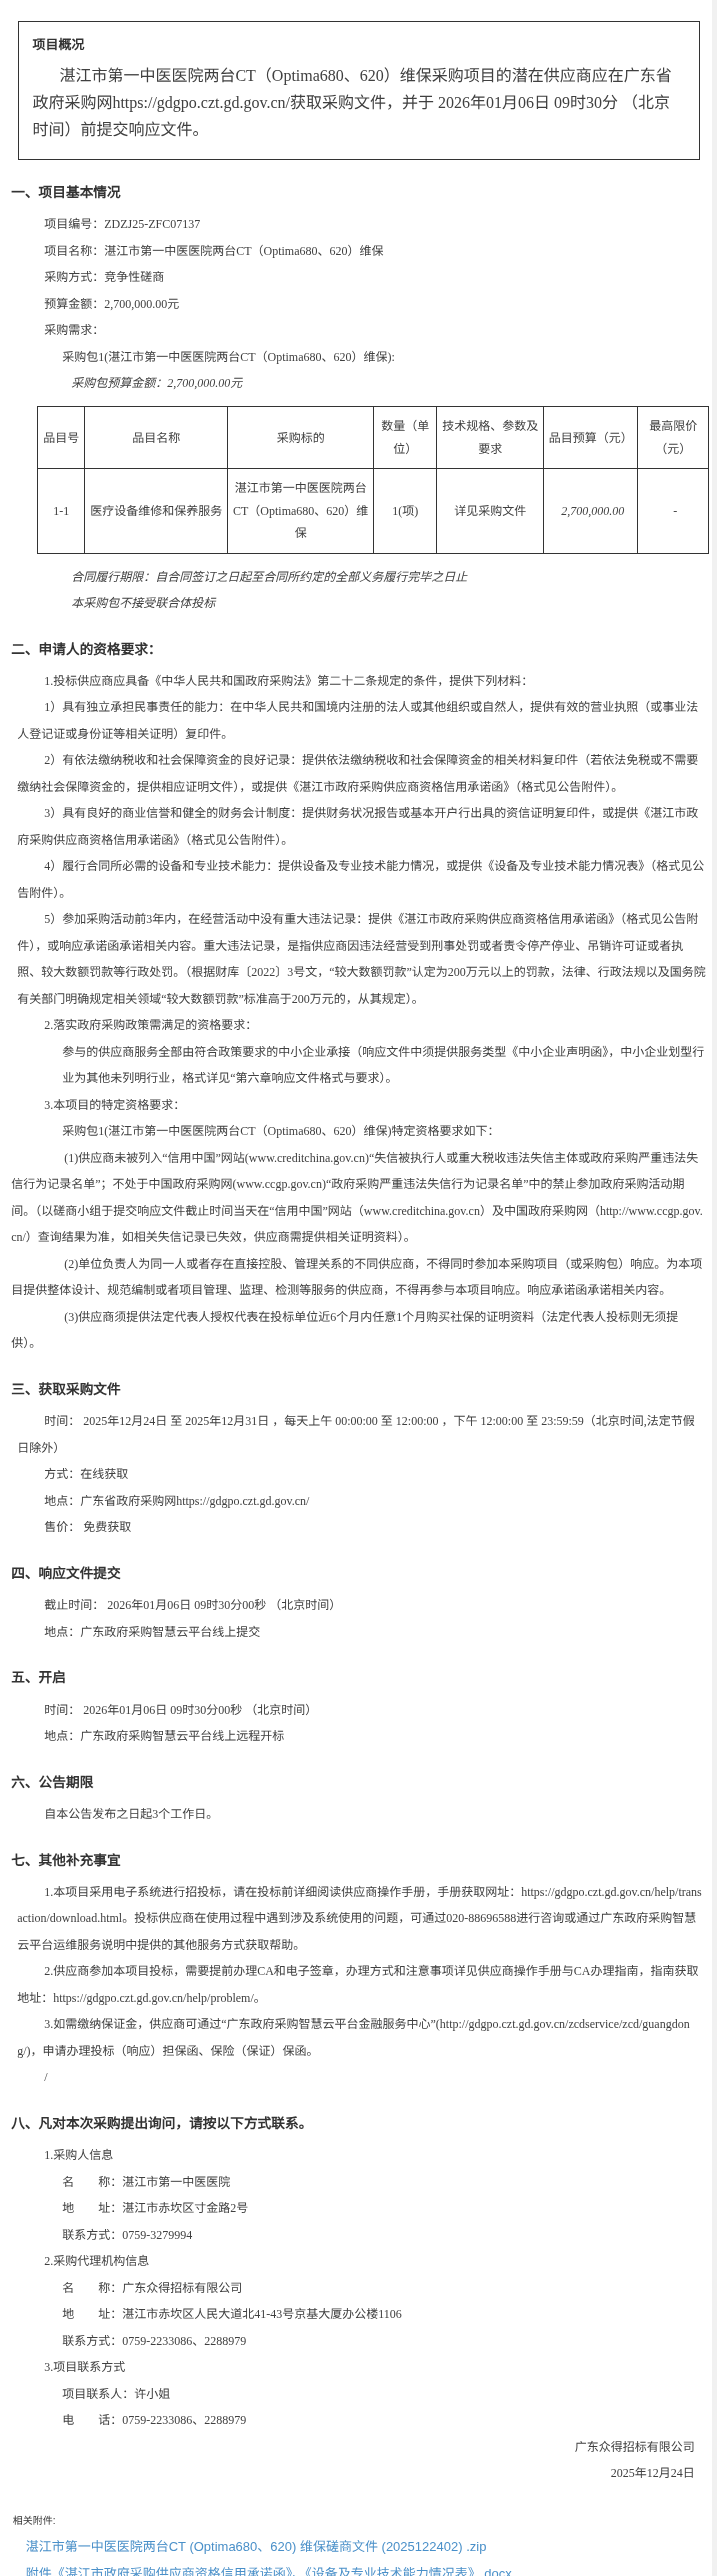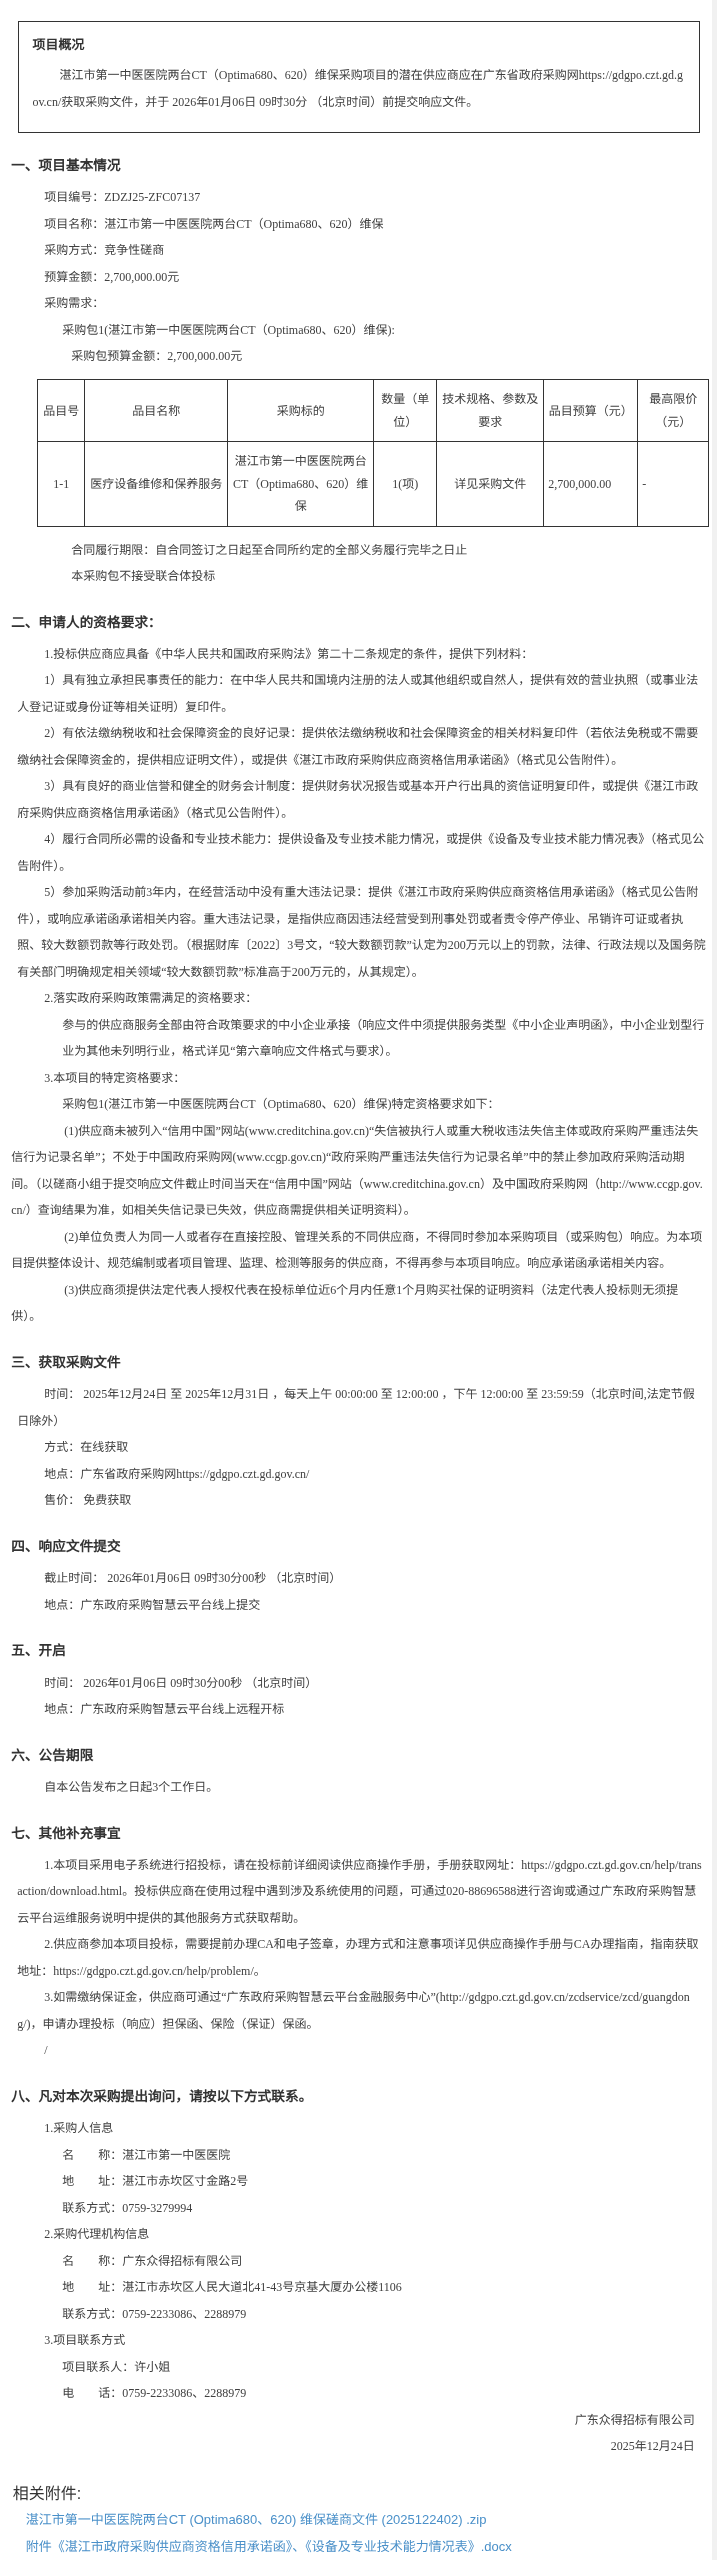--- a/index.html
+++ b/index.html
@@ -19,21 +19,21 @@
     border: 0.8px solid #333;
     padding: 11.2px 13px 16px 13px;
   }
   .overview-title {
     font-size: 13px;
     font-weight: bold;
     color: #333;
     line-height: 24px;
   }
   .overview-body {
-    font-size: 12px;
+    font-size: 16px;
     line-height: 27px;
     text-indent: 27px;
     margin: 4.8px 0 0 0;
     word-break: break-all;
   }
 
   h2 {
     font-size: 13.7px;
     font-weight: bold;
     color: #333;
@@ -42,53 +42,53 @@
   }
   p {
     font-size: 12px;
     line-height: 26.5px;
     margin: 0;
     word-break: break-all;
   }
   .ti1 { text-indent: 27px; margin-left: 6px; }   
   .ti2 { text-indent: 53px; }   
   .blk2 { padding-left: 51px; } 
-  .blk3 { padding-left: 60px; } 
+  .blk3 { padding-left: 60px; font-style: italic; } 
 
   table {
     border-collapse: collapse;
     table-layout: fixed;
     width: 670px;
     margin: 9.6px 0 9.6px 26px;
   }
   th, td {
     border: 0.8px solid #333;
     font-weight: normal;
     font-size: 12px;
     color: #404040;
     text-align: center;
     vertical-align: middle;
     padding: 8px 4px;
     line-height: 22.5px;
     word-break: break-all;
   }
-  td.cell-right { text-align: left; padding-right: 0; }
+  td.cell-right { text-align: center; padding-right: 0; font-style: italic; }
 
   .sig-line {
     text-align: right;
     padding-right: 12px;
   }
   .sig-block { margin-top: 0; }
 
   .attachments {
     margin-top: 22.5px;
     font-family: "Liberation Sans", "DejaVu Sans", sans-serif;
   }
   .attachments-label {
-    font-size: 16px;
+    font-size: 10px;
     color: #333;
     line-height: 24px;
     padding-left: 1.6px;
   }
   .attachment-link {
     display: block;
     color: #4a90c9;
     font-size: 13px;
     line-height: 27px;
     padding-left: 14.5px;

